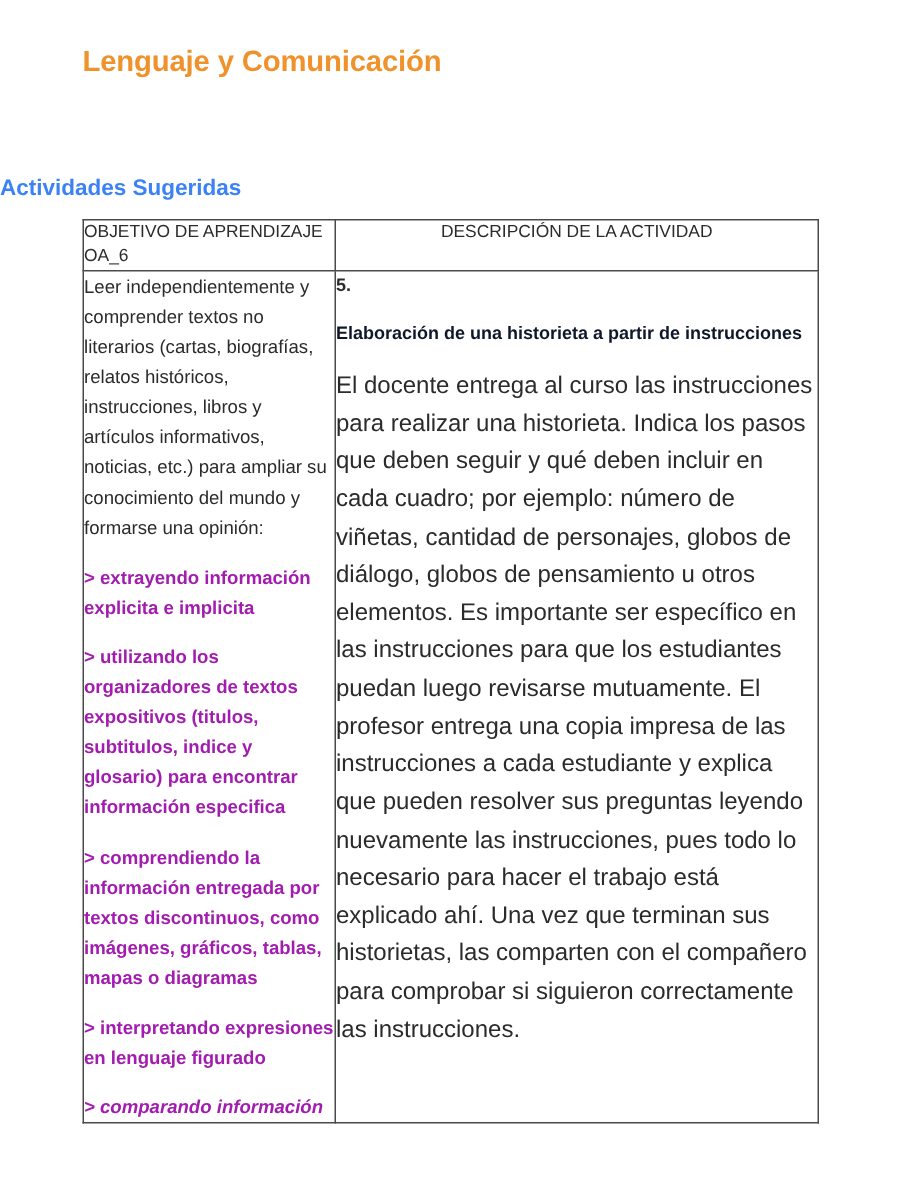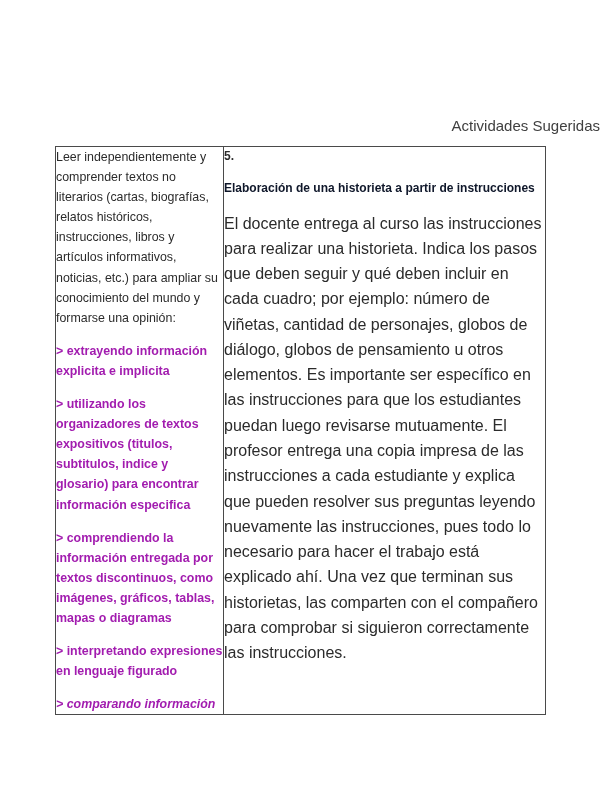--- a/index.html
+++ b/index.html
@@ -67,24 +67,24 @@
     margin-top: 4px;
     white-space: nowrap;
   }
 
   
   .section-heading {
     position: absolute;
     left: 0;
     top: 117px;
     width: 600px;
-    text-align: right;
+    text-align: left;
     font-size: 15px;
-    font-weight: normal;
-    color: #404040;
+    font-weight: bold;
+    color: #3b82f6;
   }
 
   
   .activity-table {
     position: absolute;
     left: 55px;
     top: 146px;
     width: 490px;
     border-collapse: collapse;
     table-layout: fixed;
@@ -159,31 +159,40 @@
     color: #2b2b2b;
     margin: 0;
     text-align: left;
   }
 </style>
 </head>
 <body>
 
 <div class="header">
   <div class="header-left">
+    <div class="subject-title">Lenguaje y Comunicación</div>
   </div>
 </div>
 
 <div class="section-heading">Actividades Sugeridas</div>
 
 <table class="activity-table">
   <colgroup>
     <col class="col-objective">
     <col class="col-description">
   </colgroup>
   <tbody>
+    <tr>
+      <td class="th-cell">
+        <div class="th-objective">OBJETIVO DE APRENDIZAJE OA_6</div>
+      </td>
+      <td class="th-cell">
+        <div class="th-description">DESCRIPCIÓN DE LA ACTIVIDAD</div>
+      </td>
+    </tr>
     <tr>
       <td class="objective-cell">
         <p class="objective-intro">Leer independientemente y comprender textos no literarios (cartas, biografías, relatos históricos, instrucciones, libros y artículos informativos, noticias, etc.) para ampliar su conocimiento del mundo y formarse una opinión:</p>
         <p class="objective-bullet">&gt; extrayendo información explicita e implicita</p>
         <p class="objective-bullet">&gt; utilizando los organizadores de textos expositivos (titulos, subtitulos, indice y glosario) para encontrar información especifica</p>
         <p class="objective-bullet">&gt; comprendiendo la información entregada por textos discontinuos, como imágenes, gráficos, tablas, mapas o diagramas</p>
         <p class="objective-bullet">&gt; interpretando expresiones en lenguaje figurado</p>
         <p class="objective-bullet">&gt; comparando información</p>
       </td>
       <td class="description-cell">

